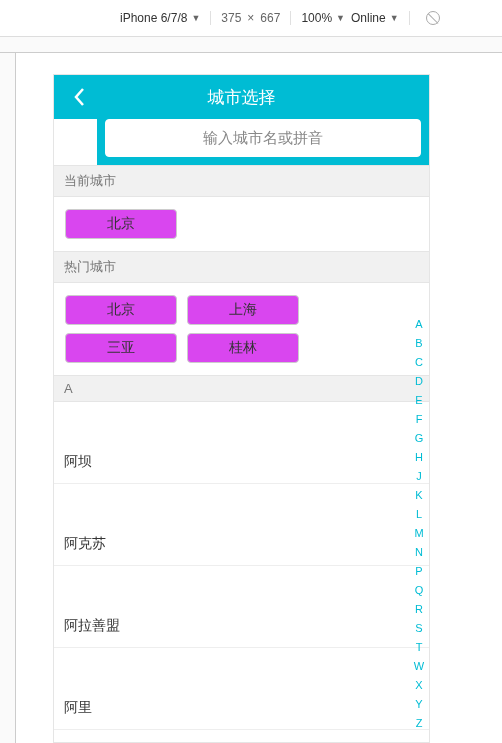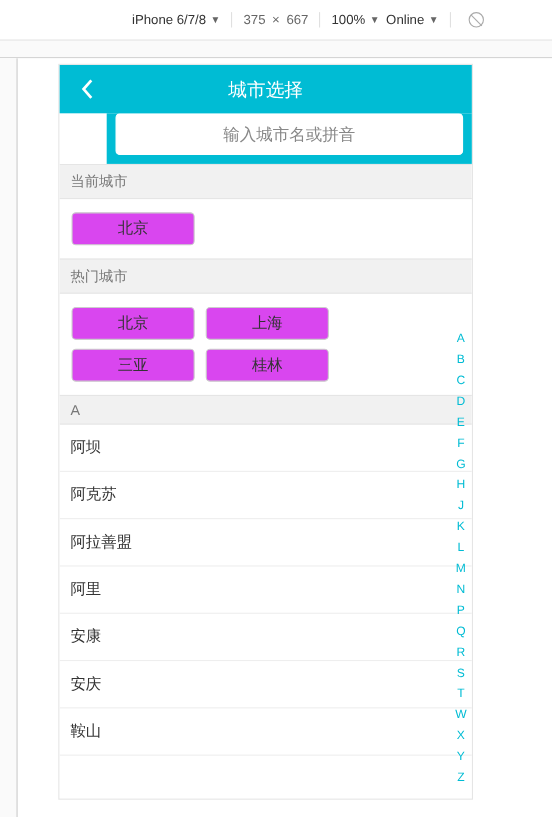--- a/index.html
+++ b/index.html
@@ -7,35 +7,35 @@
   .devtools-bar { height: 37px; background: #fff; border-bottom: 1px solid #ddd; display: flex; align-items: center; font-size: 12px; color: #333; padding-left: 120px; gap: 6px; }
   .devtools-bar .dd { display: inline-flex; align-items: center; gap: 4px; }
   .devtools-bar .sep { width: 1px; height: 14px; background: #e0e0e0; margin: 0 4px; }
   .devtools-bar .dim { color: #666; }
   .devtools-bar .tri { font-size: 9px; color: #666; }
   .devtools-bar .noicon { width: 14px; height: 14px; border: 1.3px solid #aaa; border-radius: 50%; position: relative; margin-left: 6px; }
   .devtools-bar .noicon::after { content:""; position:absolute; width: 14px; height: 1.3px; background:#aaa; top: 5.5px; left: -1px; transform: rotate(45deg); }
   .ruler-h { height: 16px; background: #fafafa; border-bottom: 1px solid #ccc; }
   .stage { position: relative; height: 705px; background: #fff; }
   .ruler-v { position: absolute; left: 0; top: 0; width: 16px; height: 100%; background: #fafafa; border-right: 1px solid #ccc; }
-  .device { position: absolute; left: 54px; top: 6px; width: 375px; height: 667px; background: #fff; box-shadow: 0 0 0 1px #e5e5e5; overflow: hidden; }
+  .device { position: absolute; left: 54px; top: 22px; width: 375px; height: 667px; background: #fff; box-shadow: 0 0 0 1px #e5e5e5; overflow: hidden; }
   .header { background: #00bcd4; color: #fff; height: 44px; display: flex; align-items: center; justify-content: center; position: relative; }
   .header .back { position: absolute; left: 10px; top: 0; height: 44px; width: 30px; display: flex; align-items: center; justify-content: center; }
   .header .back svg { width: 12px; height: 20px; stroke: #fff; stroke-width: 2.5; fill: none; }
   .header .title { font-size: 17px; }
   .search-wrap { background: #00bcd4; padding: 0 8px 8px 8px; margin-left: 43px; }
   .search-box { background: #fff; border-radius: 4px; height: 38px; display: flex; align-items: center; justify-content: center; color: #888; font-size: 15px; border: 1px solid #fff; }
   .scroll-area { height: calc(667px - 44px - 46px); overflow: hidden; position: relative; }
   .section-title { background: #f1f1f1; border-top: 1px solid #e5e5e5; border-bottom: 1px solid #e5e5e5; color: #777; font-size: 13px; padding: 6px 10px; }
   .pill-row { padding: 8px 6px; display: flex; flex-wrap: wrap; }
   .pill { border: 1px solid #ccc; border-radius: 4px; width: 112px; height: 30px; margin: 4px 5px; display: flex; align-items: center; justify-content: center; font-size: 14px; color: #333; background: #d946ef; }
   .current-row .pill { margin-left: 5px; }
   .letter-header { background: #f1f1f1; border-top: 1px solid #e5e5e5; border-bottom: 1px solid #e5e5e5; color: #777; font-size: 13px; padding: 5px 10px; }
   .city-list { }
-  .city-item { padding: 12px 10px; font-size: 14px; color: #333; border-bottom: 1px solid #eee; }
+  .city-item { padding: 12px 10px; font-size: 14px; color: #333; border-bottom: 1px solid #eee; margin-top: 39px; }
   .index-bar { position: absolute; right: 2px; top: 150px; width: 16px; display: flex; flex-direction: column; align-items: center; }
   .index-bar span { font-size: 11px; color: #00bcd4; line-height: 19px; font-weight: 500; }
 </style>
 </head>
 <body>
 
 <div class="devtools-bar">
   <span class="dd">
       <span>iPhone 6/7/8</span>
       <span class="tri">▼</span>

